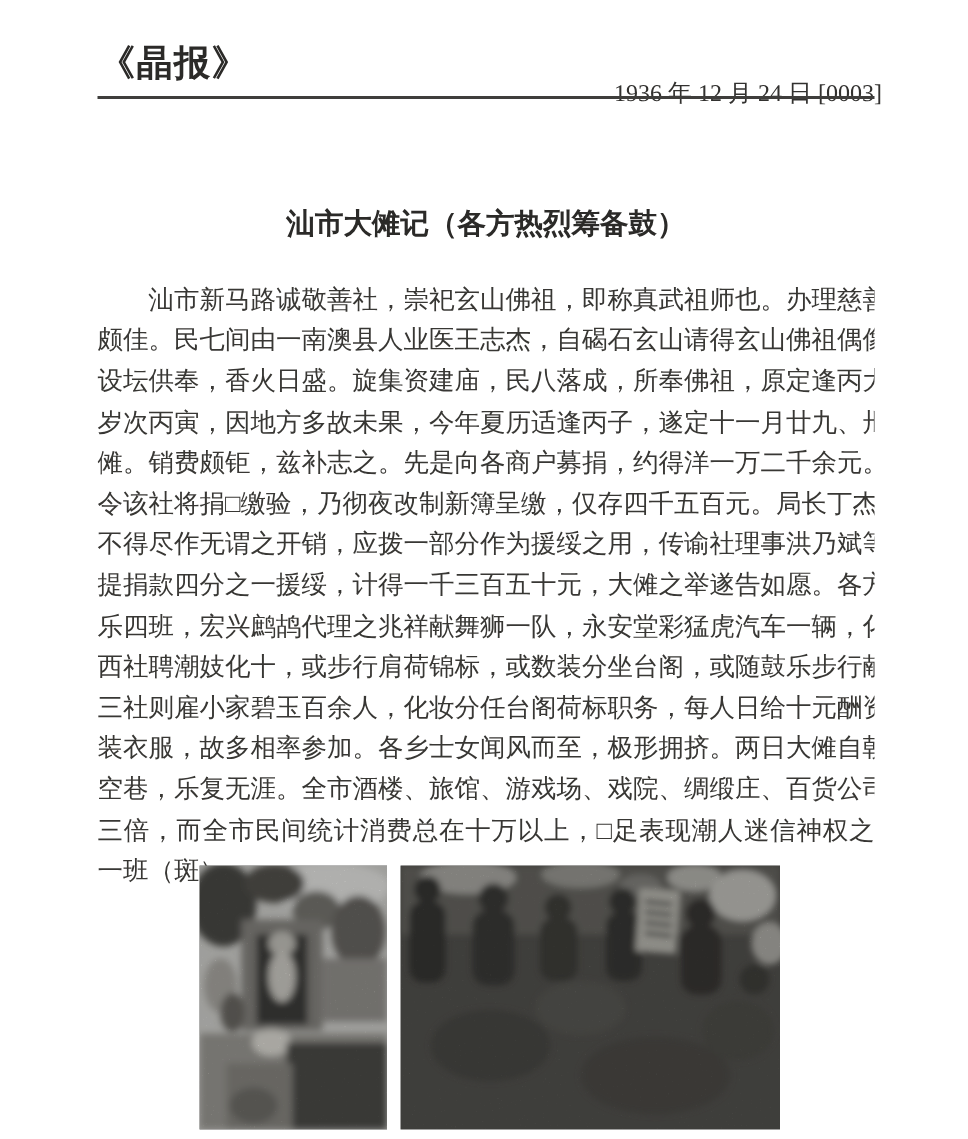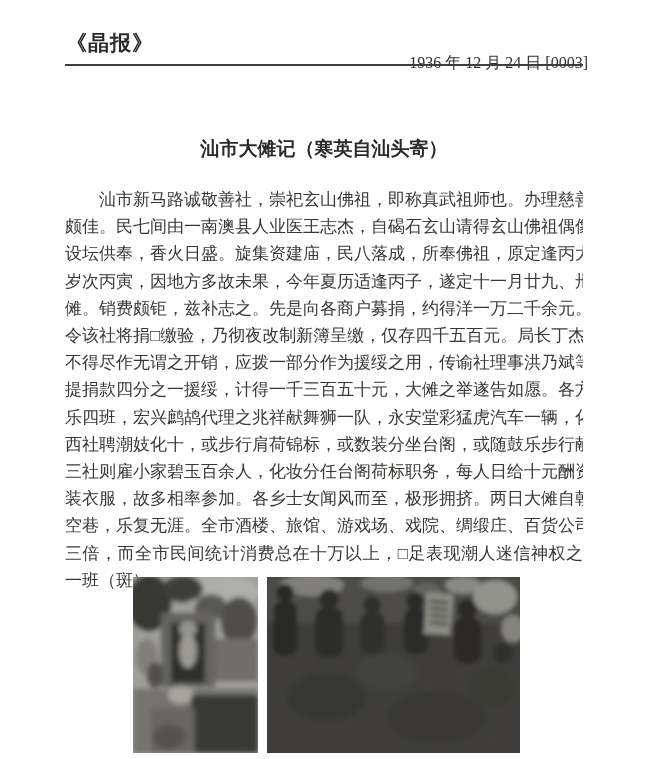--- a/index.html
+++ b/index.html
@@ -12,21 +12,21 @@
     height: 759px;
     position: relative;
     overflow: hidden;
     font-family: "Liberation Serif", "DejaVu Serif", serif;
     color: #2e2d2b;
   }
   .masthead {
     position: absolute;
     left: 66px;
     top: 28px;
-    font-size: 21px;
+    font-size: 24px;
     font-weight: bold;
     letter-spacing: 1px;
     line-height: 30px;
     color: #2b2a28;
   }
   .dateline {
     position: absolute;
     right: 57px;
     top: 52px;
     font-size: 16px;
@@ -81,21 +81,21 @@
   .photo-left  { left: 133px; width: 125px; }
   .photo-right { left: 267px; width: 253px; }
 </style>
 </head>
 <body>
 
 <div class="masthead">《晶报》</div>
 <div class="dateline">1936 年 12 月 24 日 [0003]</div>
 <div class="rule"></div>
 
-<div class="title">汕市大傩记（寒英自汕头寄）</div>
+<div class="title">汕市大傩记（各方热烈筹备鼓）</div>
 
 <div class="body-text">
     <div class="t-line">　　汕市新马路诚敬善社，崇祀玄山佛祖，即称真武祖师也。办理慈善事业，成绩</div>
     <div class="t-line">颇佳。民七间由一南澳县人业医王志杰，自碣石玄山请得玄山佛祖偶像一尊来汕，</div>
     <div class="t-line">设坛供奉，香火日盛。旋集资建庙，民八落成，所奉佛祖，原定逢丙大傩。民十一</div>
     <div class="t-line">岁次丙寅，因地方多故未果，今年夏历适逢丙子，遂定十一月廿九、卅两日举行大</div>
     <div class="t-line">傩。销费颇钜，兹补志之。先是向各商户募捐，约得洋一万二千余元。岂料公安局</div>
     <div class="t-line">令该社将捐□缴验，乃彻夜改制新簿呈缴，仅存四千五百元。局长丁杰萃以此款似</div>
     <div class="t-line">不得尽作无谓之开销，应拨一部分作为援绥之用，传谕社理事洪乃斌等遵办，结果</div>
     <div class="t-line">提捐款四分之一援绥，计得一千三百五十元，大傩之举遂告如愿。各方热烈筹备鼓</div>

